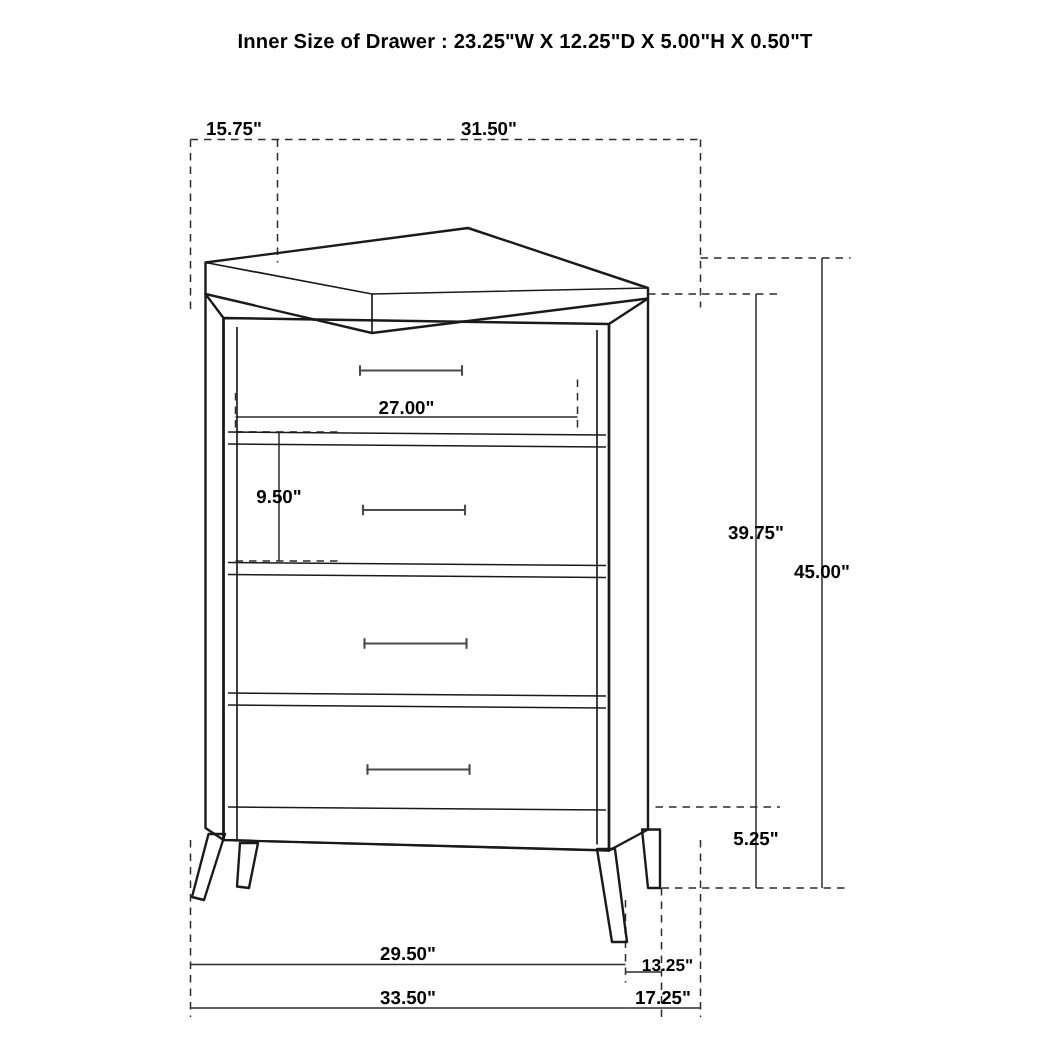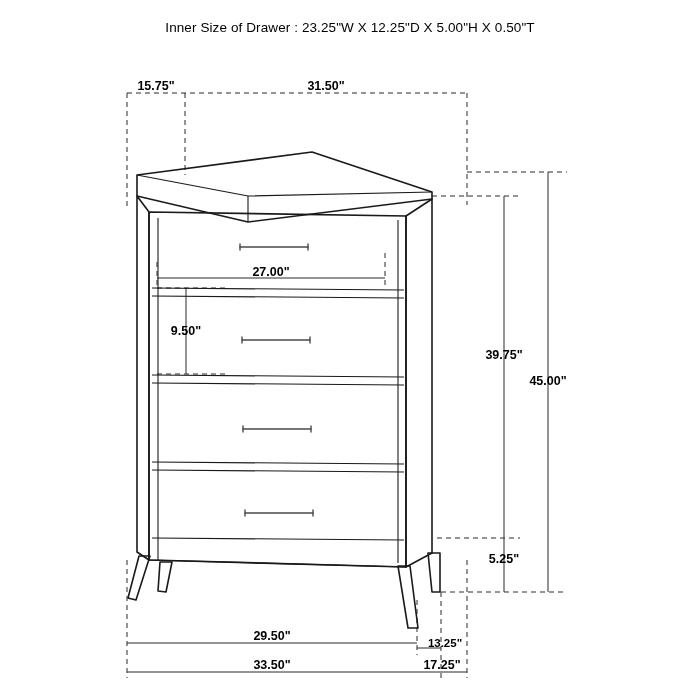--- a/index.html
+++ b/index.html
@@ -20,21 +20,21 @@
     width: 700px;
     height: 700px;
   }
   #title {
     position: absolute;
     top: 20px;
     left: 0;
     width: 700px;
     text-align: center;
     font-size: 13.5px;
-    font-weight: normal;
+    font-weight: bold;
     letter-spacing: 0.1px;
   }
   svg {
     position: absolute;
     top: 0;
     left: 0;
   }
   .dimlabel {
     font-family: "Liberation Sans", sans-serif;
     font-size: 12.5px;

